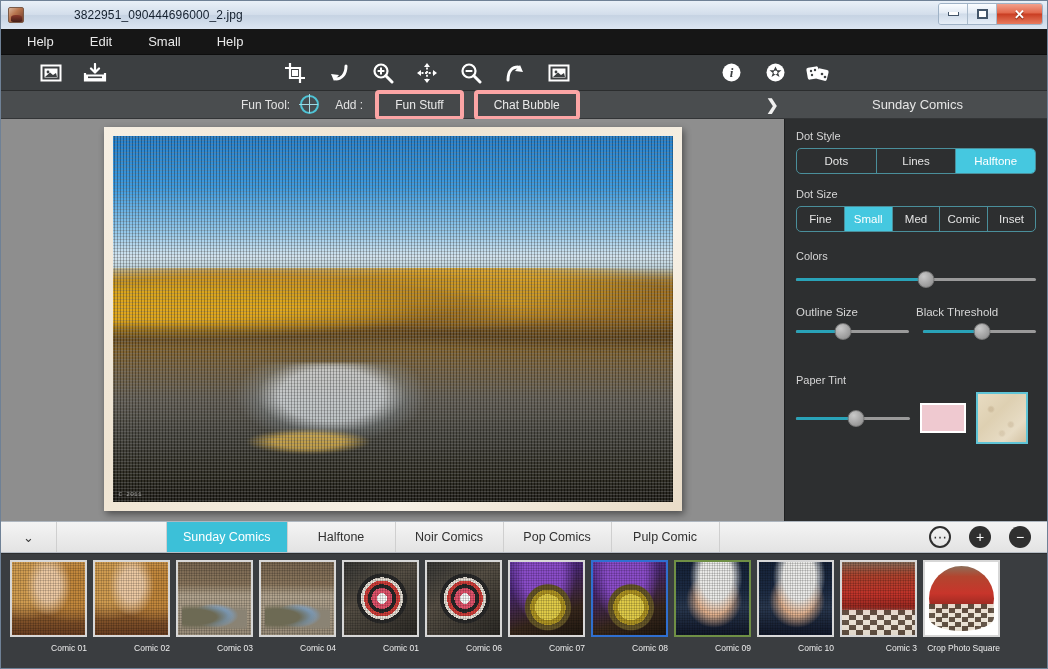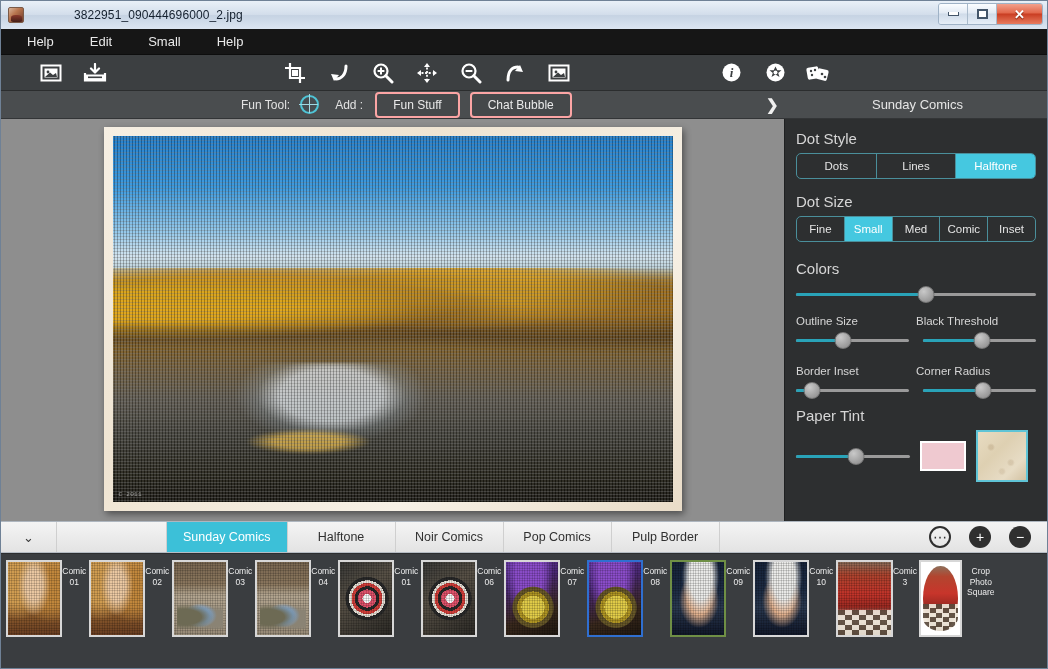--- a/index.html
+++ b/index.html
@@ -113,21 +113,21 @@
     position: relative; cursor: pointer;
     background: rgba(60,80,90,.25);
   }
   .funtool-ring::before, .funtool-ring::after {
     content:""; position: absolute; background:#9fd9e4;
   }
   .funtool-ring::before { left:-3px; top:6.5px; width:19px; height:1.5px; }
   .funtool-ring::after  { top:-3px; left:6.5px; width:1.5px; height:19px; }
   #subbar .add-label { color:#e2e2e2; font-size:12px; margin-left: 6px; margin-right: 12px; }
   .pill-btn {
-    border: 2px solid #fca5a5; border-radius: 4px;
+    border: 4px solid #fca5a5; border-radius: 4px;
     color: #eaeaea; font-size: 12px;
     padding: 4px 16px; margin-right: 10px;
     background: #45484a; cursor: pointer;
   }
   #subbar .chev-right {
     position: absolute; left: 765px; top: 50%; transform: translateY(-50%);
     color: #f0f0f0; font-size: 15px; font-weight: bold; cursor: pointer;
   }
   #subbar .panel-title {
     position: absolute; left: 785px; width: 263px; text-align: center;
@@ -235,21 +235,21 @@
 
   
   #right-panel {
     flex: 0 0 263px; width: 263px;
     background: #2d2f30;
     border-left: 1px solid #1f2122;
     padding: 11px 11px 0 11px;
     overflow: hidden;
   }
   .group { margin-bottom: 6px; }
-  .group-label { color: #d6d6d6; font-size: 15px; margin-bottom: 6px; }
+  .group-label { color: #d6d6d6; font-size: 11px; margin-bottom: 6px; }
 
   .segmented {
     display: flex; width: 100%;
     border: 1px solid #4a8f9b; border-radius: 5px; overflow: hidden;
     background: #2d2f30;
   }
   .segmented .seg {
     flex: 1 1 0; text-align: center;
     color: #e4e4e4; font-size: 11.5px;
     padding: 6px 0; cursor: pointer;
@@ -338,21 +338,21 @@
   #filmstrip {
     height: 115px; flex: 0 0 115px;
     background: #3a3d40;
     display: flex; align-items: flex-start;
     padding: 6px 5px 0 5px;
     gap: 2px; overflow: hidden;
     border-top: 1px solid #2c2e30;
   }
   .thumb {
     width: 81px; flex: 0 0 81px;
-    display: flex; align-items: flex-start;
+    display: flex; flex-direction: column; align-items: flex-end;
     cursor: pointer;
   }
   .thumb .tile {
     width: 77px; height: 77px;
     border: 2px solid #d7d7d7;
     position: relative; overflow: hidden;
   }
   .thumb .tile .ht {
     position:absolute; inset:0;
     background-image: radial-gradient(circle, rgba(0,0,0,.42) 0.7px, transparent 1px);
@@ -640,60 +640,42 @@
 
       <div class="group" style="margin-top:18px">
         <div class="group-label">Colors</div>
         <div class="slider-wrap">
           <div class="track"></div>
           <div class="fill" style="width: 54%;"></div>
           <div class="knob" style="left: 54%;"></div>
         </div>
       </div>
 
-      <div class="group" style="margin-top:10px">
+      <div class="group" style="margin-top:16px">
         <div class="label-row">
           <div>Outline Size</div>
           <div>Black Threshold</div>
         </div>
         <div class="dual" style="margin-top:2px">
           <div class="slider-wrap">
             <div class="track"></div>
             <div class="fill" style="width: 42%;"></div>
             <div class="knob" style="left: 42%;"></div>
           </div>
           <div class="slider-wrap">
             <div class="track"></div>
             <div class="fill" style="width: 52%;"></div>
             <div class="knob" style="left: 52%;"></div>
           </div>
         </div>
       </div>
 
 
-      <div class="group" style="margin-top:14px">
-        <div class="label-row">
-          <div>Border Inset</div>
-          <div>Corner Radius</div>
-        </div>
-        <div class="dual" style="margin-top:2px">
-          <div class="slider-wrap">
-            <div class="track"></div>
-            <div class="fill" style="width: 14%;"></div>
-            <div class="knob" style="left: 14%;"></div>
-          </div>
-          <div class="slider-wrap">
-            <div class="track"></div>
-            <div class="fill" style="width: 53%;"></div>
-            <div class="knob" style="left: 53%;"></div>
-          </div>
-        </div>
-      </div>
-
-      <div class="group" style="margin-top:6px">
+
+      <div class="group" style="margin-top:32px">
         <div class="group-label">Paper Tint</div>
         <div class="row-flex">
           <div class="slider-wrap" style="flex:0 0 114px">
             <div class="track"></div>
             <div class="fill" style="width: 53%;"></div>
             <div class="knob" style="left: 53%;"></div>
           </div>
           <div class="swatch-pink"></div>
           <div class="swatch-paper"></div>
         </div>
@@ -702,21 +684,21 @@
     </div>
   </div>
 
   <div id="tabbar">
     <div class="chev-down">⌄</div>
     <div class="tab-spacer"></div>
     <div class="tab active">Sunday Comics</div>
     <div class="tab">Halftone</div>
     <div class="tab">Noir Comics</div>
     <div class="tab">Pop Comics</div>
-    <div class="tab">Pulp Border</div>
+    <div class="tab">Pulp Comic</div>
     <div class="tab-fill"></div>
     <div class="tabbar-actions">
       <div class="circ-btn plain">⋯</div>
       <div class="circ-btn">+</div>
       <div class="circ-btn">−</div>
     </div>
   </div>
 
   <div id="filmstrip">
     <div class="thumb">

